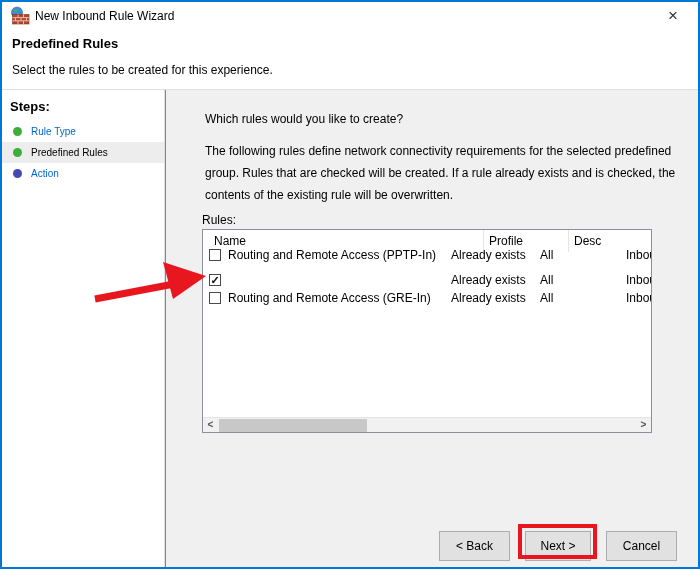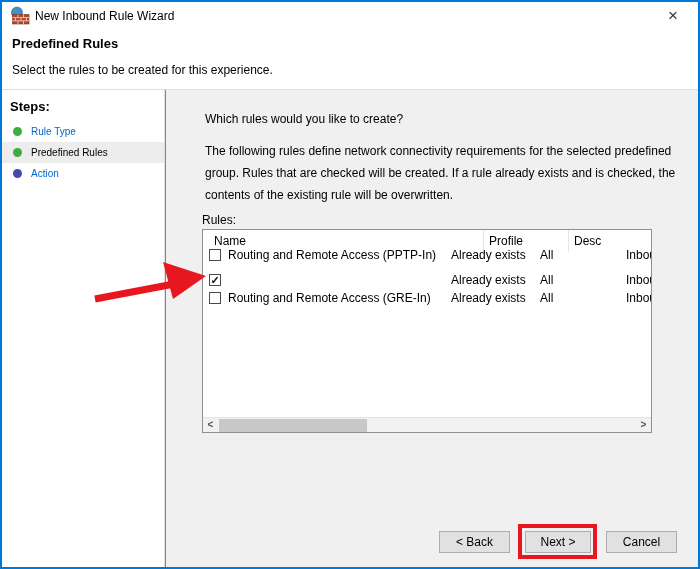--- a/index.html
+++ b/index.html
@@ -57,21 +57,21 @@
   .c-profile { left:337px; width:80px; }
   .c-desc { left:423px; right:0; }
   .hscroll { position:absolute; left:0; right:0; bottom:0; height:15px; background:#f1f1f1;
     border-top:1px solid #e3e3e3; }
   .sb-arrow { position:absolute; top:0; width:15px; height:14px; text-align:center; line-height:14px;
     font-size:10px; font-weight:bold; color:#555; }
   .sb-left { left:0; }
   .sb-right { right:0; }
   .sb-thumb { position:absolute; left:16px; top:1px; width:148px; height:13px; background:#c8c8c8; }
   
-  .btn { position:absolute; top:441px; height:22px; background:#e1e1e1; border:1px solid #adadad;
+  .btn { position:absolute; top:441px; height:30px; background:#e1e1e1; border:1px solid #adadad;
     font-size:12px; font-family:"Liberation Sans", sans-serif; color:#000; text-align:center; }
   .btn-back { left:273px; width:71px; }
   .btn-next { left:359px; width:66px; }
   .btn-cancel { left:440px; width:71px; }
   
   .red-box { position:absolute; left:352px; top:434px; width:79px; height:35px;
     border:4px solid #e8171f; pointer-events:none; }
   .arrow-svg { position:absolute; top:0; left:0; width:696px; height:565px; pointer-events:none; }
 </style>
 </head>

